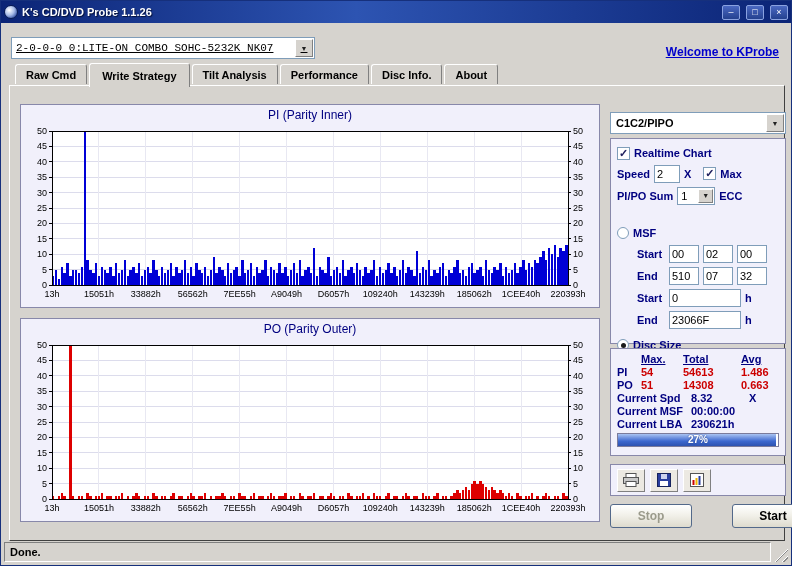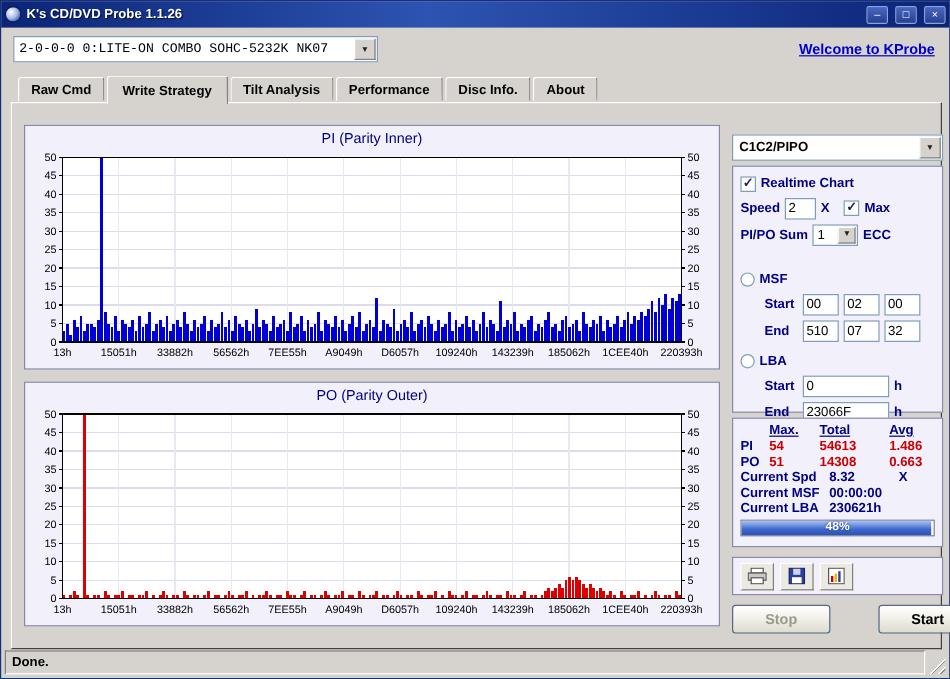--- a/index.html
+++ b/index.html
@@ -26,21 +26,21 @@
   }
   .titlebar .title { color:#ffffff; font-weight:bold; font-size:11px; flex:1; text-shadow:1px 1px 1px #041038; }
   .win-btn {
     width:18px; height:15px; margin-left:2px;
     background:linear-gradient(180deg,#4a68c2,#24418f);
     border:1px solid #8aa2e0; color:#fff; font-size:9px; line-height:13px;
     text-align:center; border-radius:2px; cursor:default;
   }
 
   
-  .toolbar { height:36px; display:flex; align-items:center; justify-content:space-between; padding:0 12px 0 10px; }
+  .toolbar { height:36px; display:flex; align-items:flex-end; justify-content:space-between; padding:0 12px 0 10px;text-decoration:underline; }
   .drive-combo {
     width:304px; height:22px; background:#fff;
     border:1px solid #7f9db9; display:flex; align-items:center;
   }
   .drive-combo .combo-text {
     flex:1; font-family:"Liberation Mono",monospace; font-size:11px; padding-left:4px;
     white-space:nowrap; overflow:hidden;
   }
   .combo-btn {
     width:18px; height:18px; margin:1px; background:#d6d3ce;
@@ -711,24 +711,20 @@
           <input class="field w30" value="00" style="">
           <input class="field w30" value="02" style="">
           <input class="field w30" value="00" style="">
         </div>
         <div class="row tall indent">
           <label class="nv" style="width:28px">End</label>
           <input class="field w30" value="510" style="">
           <input class="field w30" value="07" style="">
           <input class="field w30" value="32" style="">
         </div>
-        <div class="row" style="margin-top:8px">
-          <span class="radio"></span>
-          <label class="nv">LBA</label>
-        </div>
         <div class="row tall indent">
           <label class="nv" style="width:28px">Start</label>
           <input class="field w72" value="0" style="">
           <label class="nv">h</label>
         </div>
         <div class="row tall indent">
           <label class="nv" style="width:28px">End</label>
           <input class="field w72" value="23066F" style="">
           <label class="nv">h</label>
         </div>
@@ -769,21 +765,21 @@
           <span></span>
         </div>
         <div class="cur-row">
           <span>Current LBA</span>
           <span>230621h</span>
           <span></span>
         </div>
 
         <div class="progress">
           <div class="fill" style="width: 99%;"></div>
-          <div class="ptext">48%</div>
+          <div class="ptext">27%</div>
         </div>
       </div>
 
       <div class="box tools-box">
         <div class="tool-btn">
           <svg width="16" height="14">
             <rect x="3" y="0.5" width="10" height="4" fill="#ffffff" stroke="#555"></rect>
             <rect x="0.5" y="4.5" width="15" height="6" fill="#c8c8c8" stroke="#555"></rect>
             <rect x="3" y="8.5" width="10" height="5" fill="#ffffff" stroke="#555"></rect>
           </svg>

